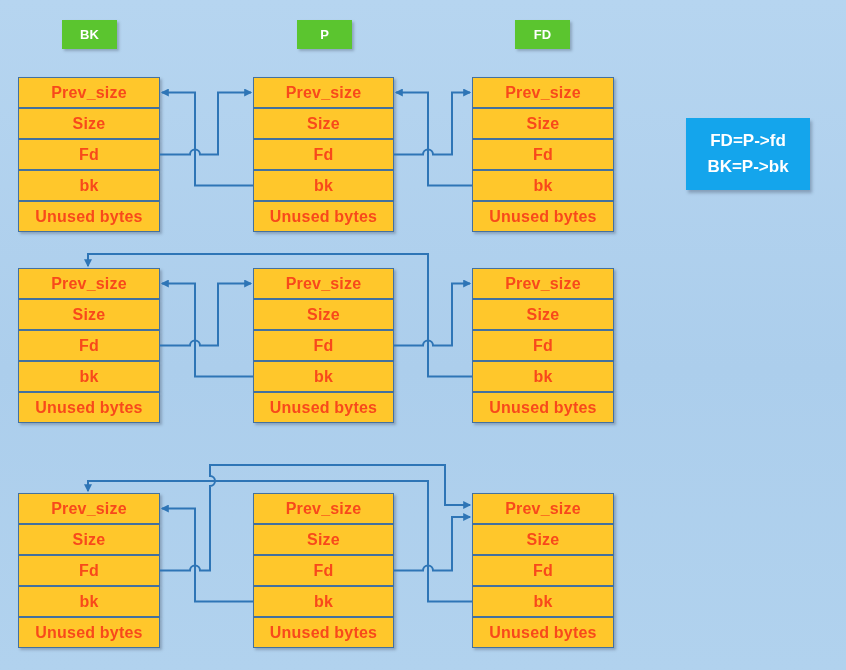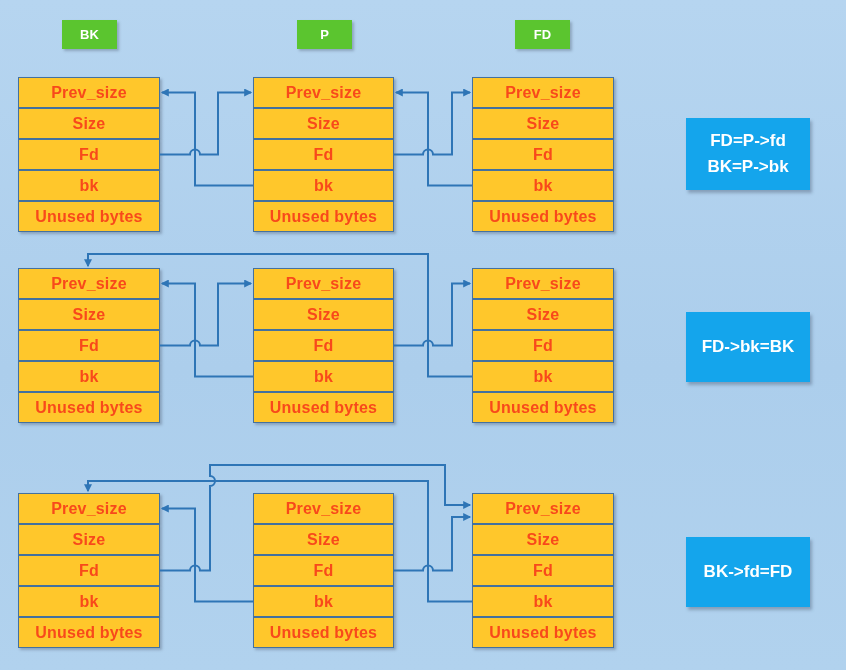--- a/index.html
+++ b/index.html
@@ -112,26 +112,20 @@
       <div class="cell">Size</div>
       <div class="cell">Fd</div>
       <div class="cell">bk</div>
       <div class="cell">Unused bytes</div>
     </div>
 
   <div class="op" style="top:118px;height:72px">
     <div>FD=P-&gt;fd</div>
     <div>BK=P-&gt;bk</div>
   </div>
-  <div class="op" style="top:312px;height:70px">
-    <div>FD-&gt;bk=BK</div>
-  </div>
-  <div class="op" style="top:537px;height:70px">
-    <div>BK-&gt;fd=FD</div>
-  </div>
 
   <svg class="wires" viewBox="0 0 846 670">
     <defs>
       <marker id="arr" viewBox="0 0 10 10" refX="8.5" refY="5" markerWidth="9" markerHeight="8" orient="auto" markerUnits="userSpaceOnUse">
         <path d="M0 0 L10 5 L0 10 Z" fill="#2E75B6"></path>
       </marker>
     </defs>
     <g fill="none" stroke="#2E75B6" stroke-width="2" marker-end="url(#arr)">
 
       <path d="M253 185.5 H195 V92.5 H162"></path>

